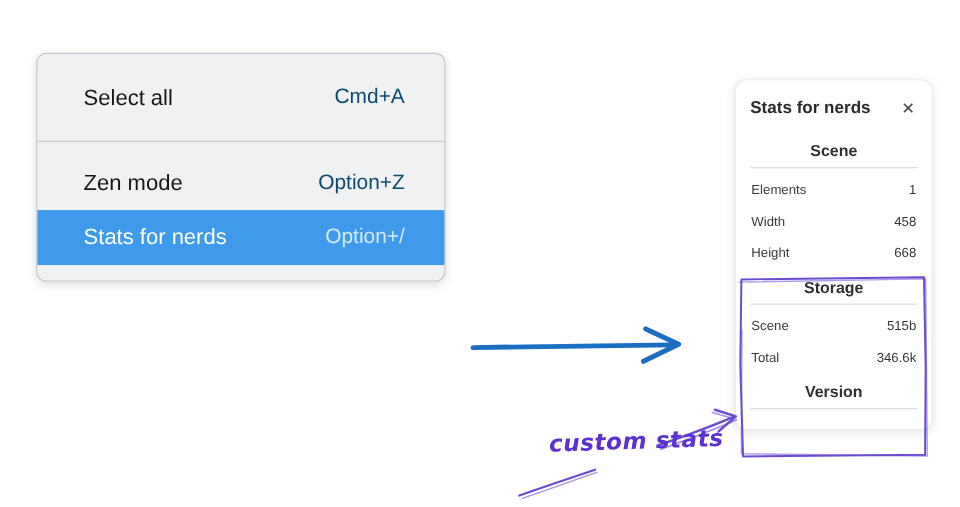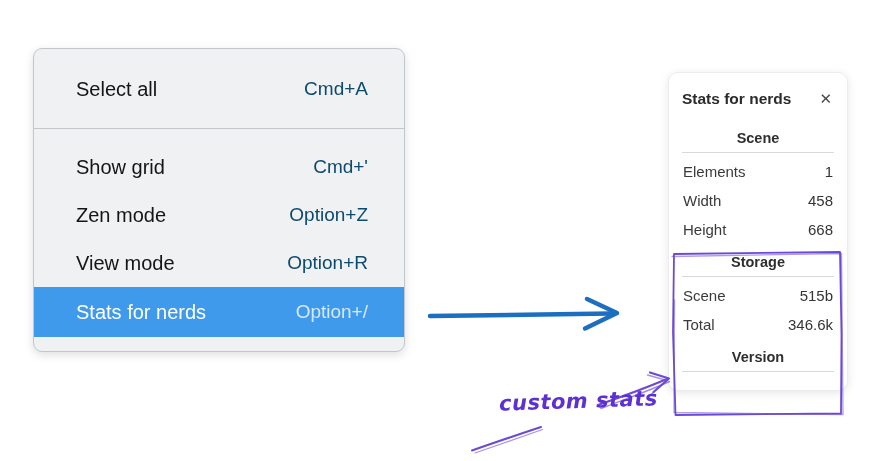--- a/index.html
+++ b/index.html
@@ -35,21 +35,21 @@
   .panel-header { display: flex; justify-content: space-between; align-items: center;
     padding: 0 13px; height: 26px; }
   .panel-title { font-weight: bold; font-size: 15.5px; color: #2b2b2b; }
   .close-btn { font-size: 15px; color: #4a4a4a; cursor: pointer; line-height: 1;
     background: none; border: none; padding: 2px; font-family: "DejaVu Sans", sans-serif; }
   .section-heading { text-align: center; font-weight: bold; font-size: 14.5px;
     color: #2f2f2f; margin-top: 16px; height: 20px; line-height: 20px; }
   .section-heading.tight { margin-top: 8px; }
   .panel hr { border: none; border-top: 1px solid #d9d9d9; margin: 4px 13px 4px; }
   .stat-row { display: flex; justify-content: space-between; align-items: center;
-    height: 29px; padding: 0 14px; font-size: 15px; }
+    height: 29px; padding: 0 14px; font-size: 12px; }
   .stat-row .val { color: #353535; }
   .version-note { padding: 6px 13px 0; font-size: 14px; height: 26px; color: #3a3a3a; }
 
   
   .overlay { position: absolute; left: 0; top: 0; width: 873px; height: 461px;
     pointer-events: none; }
   .custom-stats-label {
     position: absolute; left: 499px; top: 389px; width: 160px;
     font-family: "DejaVu Sans", cursive, sans-serif; font-style: italic;
     font-size: 21px; font-weight: bold; letter-spacing: 0.5px;
@@ -61,30 +61,22 @@
 
 <div class="canvas">
 
   <div class="menu">
     <div class="menu-row">
       <span>Select all</span>
       <span class="shortcut">Cmd+A</span>
     </div>
     <div class="menu-sep"></div>
     <div class="menu-row">
-      <span>Show grid</span>
-      <span class="shortcut">Cmd+'</span>
-    </div>
-    <div class="menu-row">
       <span>Zen mode</span>
       <span class="shortcut">Option+Z</span>
-    </div>
-    <div class="menu-row">
-      <span>View mode</span>
-      <span class="shortcut">Option+R</span>
     </div>
     <div class="menu-row highlighted">
       <span>Stats for nerds</span>
       <span class="shortcut">Option+/</span>
     </div>
   </div>
 
   <div class="panel">
     <div class="panel-header">
       <span class="panel-title">Stats for nerds</span>

